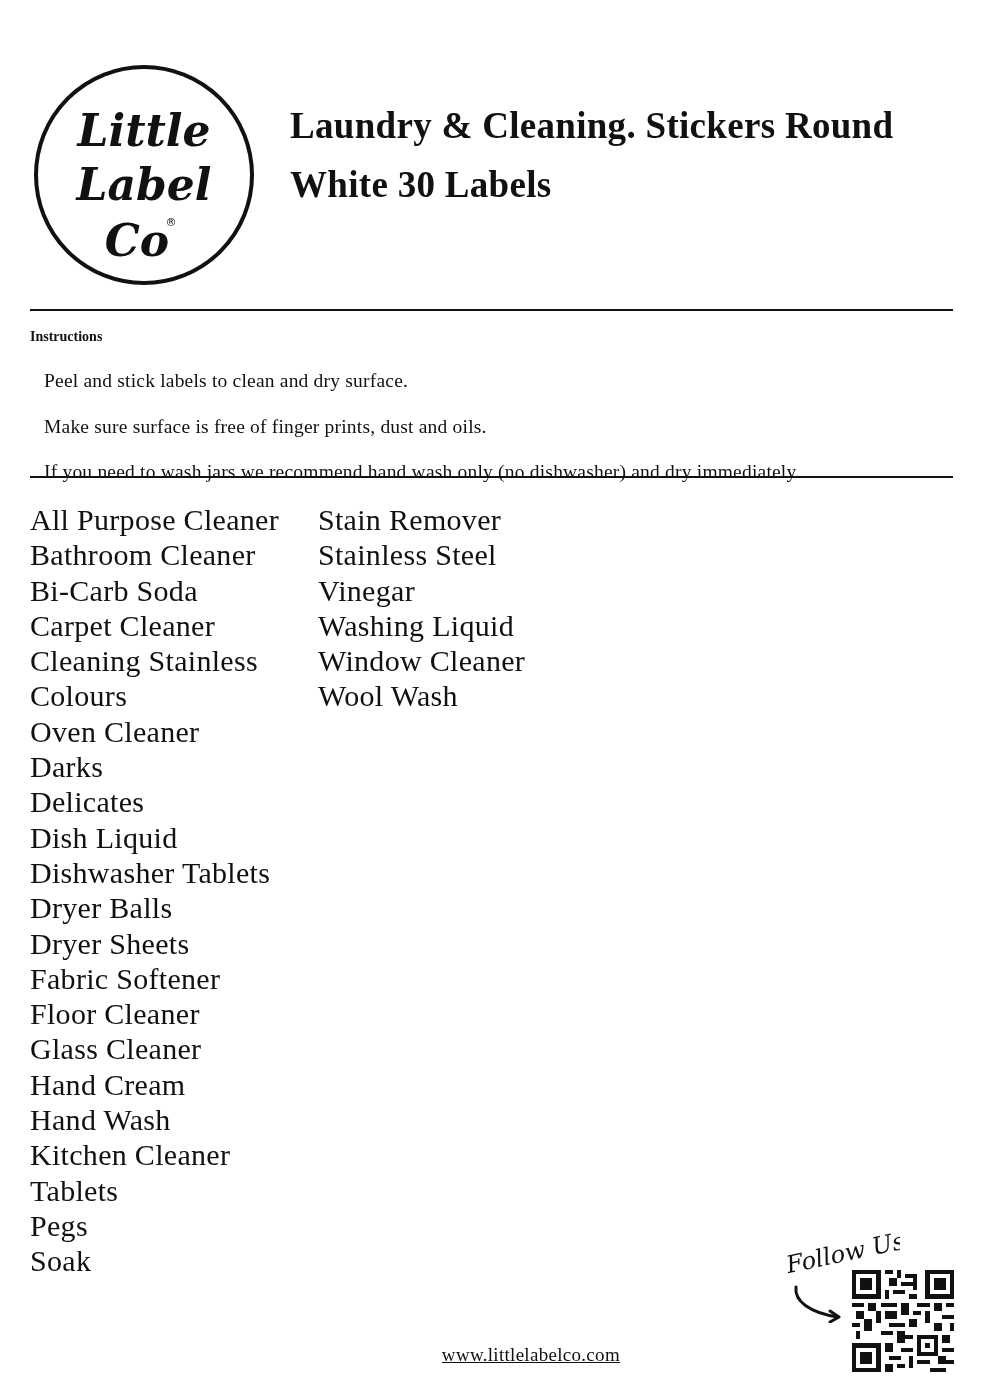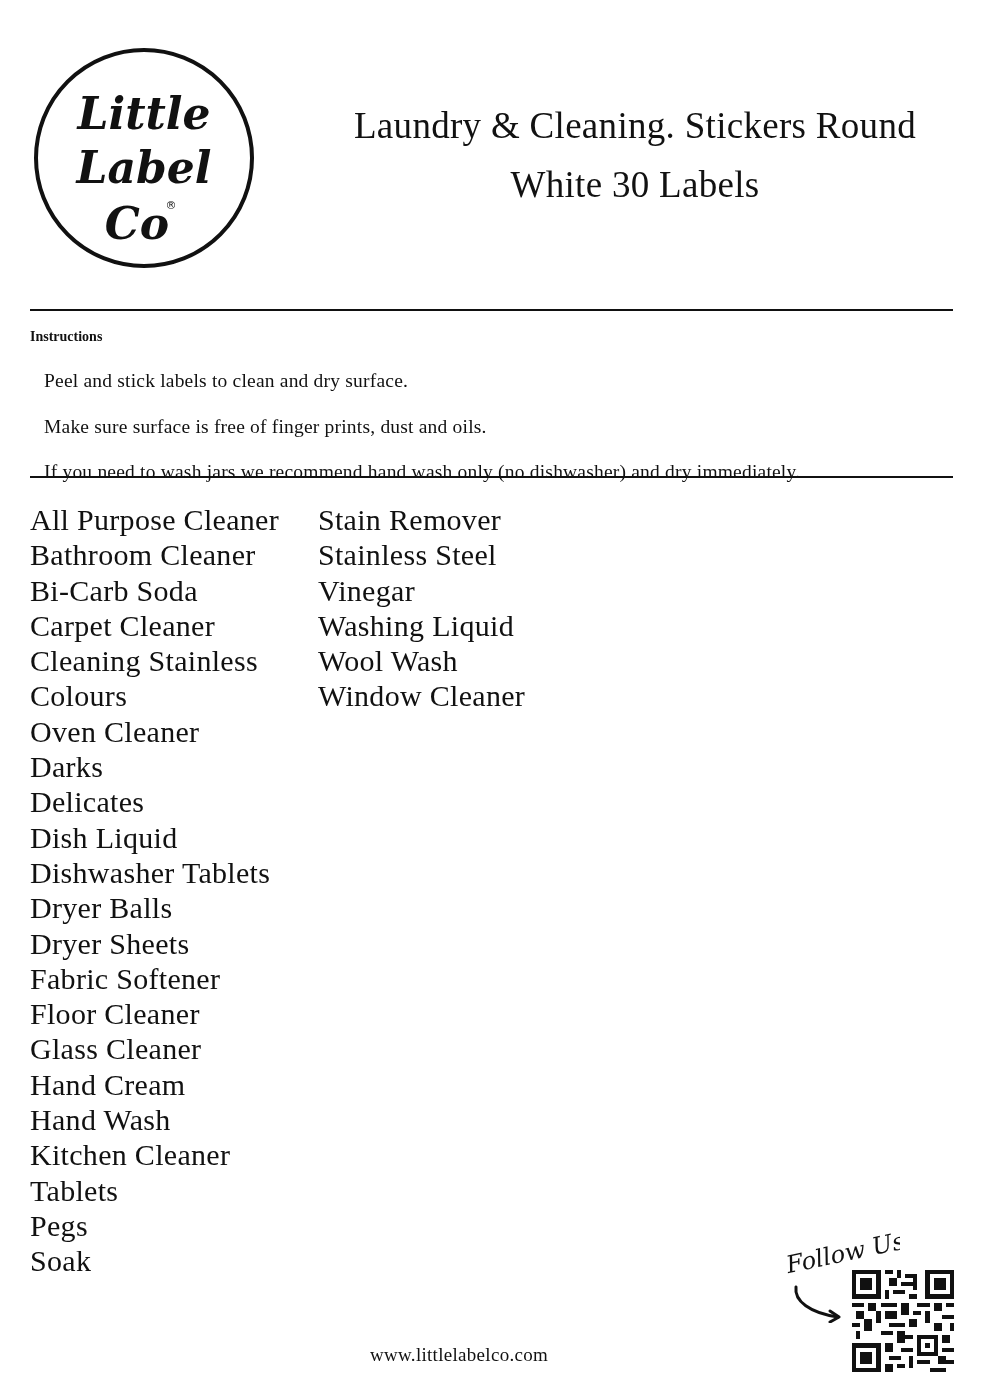--- a/index.html
+++ b/index.html
@@ -1,36 +1,36 @@
 <!DOCTYPE html>
 <html><head>
   <meta charset="utf-8">
   <style>
     html, body { margin: 0; padding: 0; background: #ffffff; }
     body { width: 986px; height: 1400px; position: relative; overflow: hidden;
            font-family: "Liberation Serif", "DejaVu Serif", serif; color: #111111; }
-    .logo { position: absolute; left: 33px; top: 47px; width: 222px; height: 222px; }
+    .logo { position: absolute; left: 33px; top: 64px; width: 222px; height: 222px; }
     .logo svg { width: 100%; height: 100%; }
-    .title { position: absolute; left: 302px; top: 96px; width: 666px; text-align: center;
-             font-size: 37px; line-height: 59px; letter-spacing: 0.3px; font-weight: normal; margin: 0; }
+    .title { position: absolute; left: 290px; top: 96px; width: 666px; text-align: left;
+             font-size: 37px; line-height: 59px; letter-spacing: 0.3px; font-weight: bold; margin: 0; }
     .rule { position: absolute; left: 30px; width: 923px; height: 2px; background: #111; }
     .rule.top { top: 309px; }
     .rule.bottom { top: 476px; }
     .instructions { position: absolute; left: 30px; top: 323px; width: 930px; }
     .instructions h2 { margin: 0; font-size: 14px; font-weight: bold; line-height: 28px; }
     .instructions p { margin: 14px; font-size: 19.5px; line-height: 31.5px; letter-spacing: 0.2px; }
     .list { position: absolute; top: 502px; margin: 0; padding: 0; list-style: none; }
     .list li { font-size: 30px; line-height: 35.3px; letter-spacing: 0.3px; white-space: nowrap; }
     .list.col1 { left: 30px; }
     .list.col2 { left: 318px; }
     .follow { position: absolute; left: 780px; top: 1218px; width: 120px; height: 60px; }
     .arrow { position: absolute; left: 790px; top: 1283px; width: 55px; height: 40px; }
     .qr { position: absolute; left: 852px; top: 1270px; width: 102px; height: 102px; }
-    .website { position: absolute; left: 370px; top: 1344px; width: 250px; text-align: left;
-               font-size: 19px; letter-spacing: 0.3px; }
+    .website { position: absolute; left: 370px; top: 1344px; width: 250px; text-align: right;
+               font-size: 19px; letter-spacing: 0.3px; text-decoration: underline; }
   </style>
 </head>
 <body>
 
 <div class="logo">
   <svg viewBox="0 0 222 222">
     <circle cx="111" cy="111" r="108" fill="none" stroke="#111" stroke-width="4"></circle>
     <text x="111" y="82" text-anchor="middle" font-family="DejaVu Serif, serif" font-style="italic" font-weight="bold" font-size="44" fill="#111">Little</text>
     <text x="111" y="136" text-anchor="middle" font-family="DejaVu Serif, serif" font-style="italic" font-weight="bold" font-size="44" fill="#111">Label</text>
     <text x="104" y="192" text-anchor="middle" font-family="DejaVu Serif, serif" font-style="italic" font-weight="bold" font-size="44" fill="#111">Co</text>
@@ -77,22 +77,22 @@
   <li>Tablets</li>
   <li>Pegs</li>
   <li>Soak</li>
 </ul>
 
 <ul class="list col2">
   <li>Stain Remover</li>
   <li>Stainless Steel</li>
   <li>Vinegar</li>
   <li>Washing Liquid</li>
+  <li>Window Cleaner</li>
   <li>Wool Wash</li>
-  <li>Window Cleaner</li>
 </ul>
 
 <div class="follow">
   <svg viewBox="0 0 120 60" width="120" height="60">
     <text x="4" y="44" transform="rotate(-12 60 30)" font-family="DejaVu Serif, serif" font-style="italic" font-size="24" fill="#111">Follow Us</text>
   </svg>
 </div>
 
 <div class="arrow">
   <svg viewBox="0 0 55 40" width="55" height="40">

